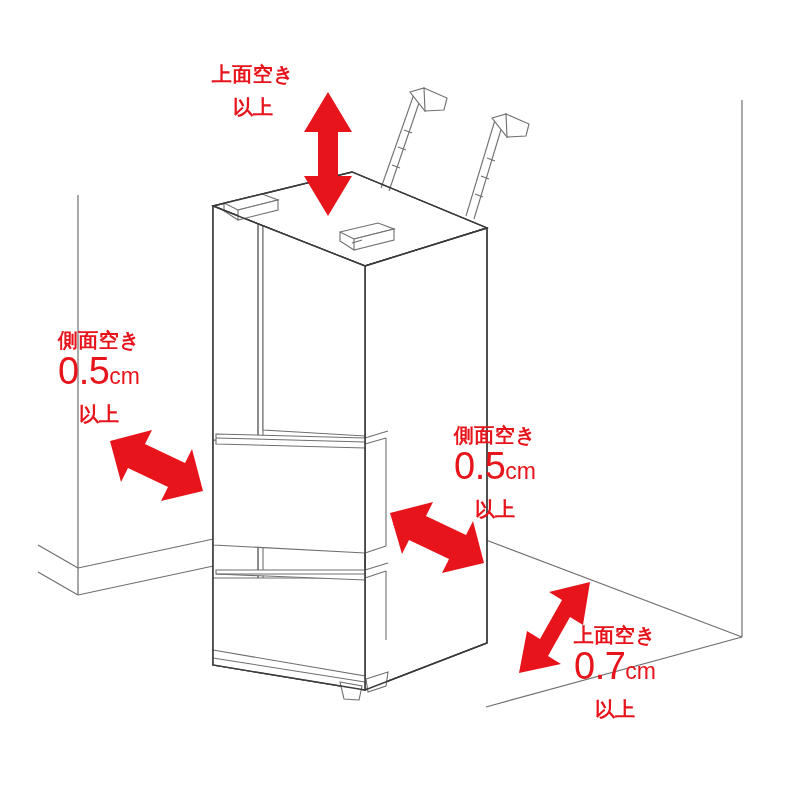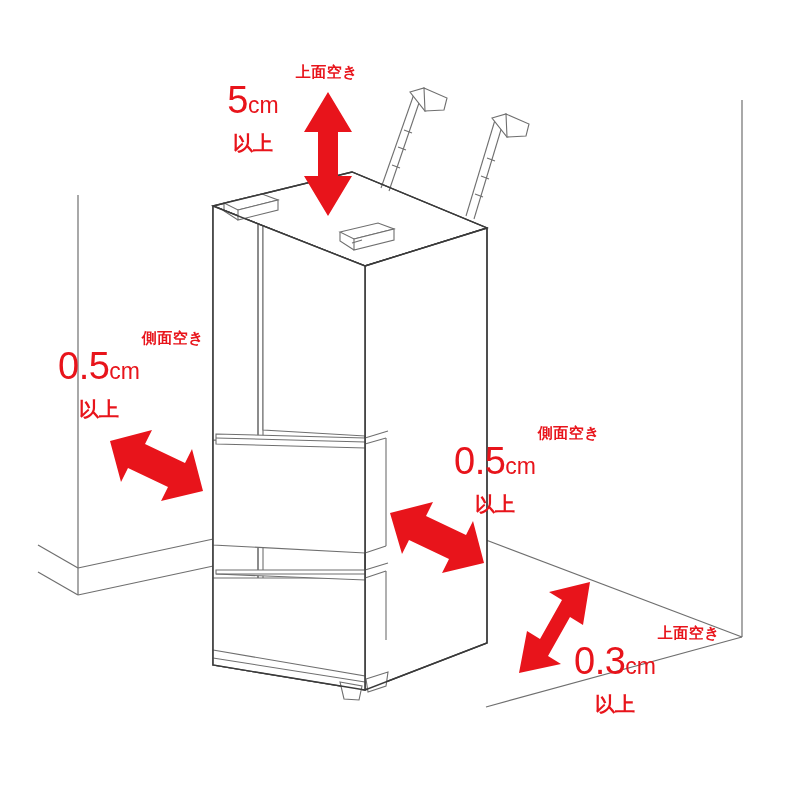--- a/index.html
+++ b/index.html
@@ -16,24 +16,23 @@
     position:absolute;
     color:#e8141b;
     text-align:center;
     line-height:1.05;
     white-space:nowrap;
     font-weight:700;
     user-select:none;
   }
   .label .l-title{
     display:block;
-    font-size:15px;
+    font-size:20px;
     letter-spacing:0.5px;
     font-weight:700;
-    text-align:right;
   }
   .label .l-value{
     display:block;
     margin-top:1px;
     font-weight:400;
   }
   .label .l-num{
     font-size:38px;
     font-weight:400;
     letter-spacing:-0.5px;
@@ -227,23 +226,20 @@
                            L548,656 L561,664
                            L519,673
                            L527,631 L540,639
                            L562,600 L549,592 Z"></path>
     </g>
   </svg>
 </div>
 
 <div class="label" id="label-top">
   <span class="l-title">上面空き</span>
-  <span class="l-value">
-    <span class="l-num">5</span><span class="l-unit">cm</span>
-  </span>
   <span class="l-suffix">以上</span>
 </div>
 
 <div class="label" id="label-left">
   <span class="l-title">側面空き</span>
   <span class="l-value">
     <span class="l-num">0.5</span><span class="l-unit">cm</span>
   </span>
   <span class="l-suffix">以上</span>
 </div>
@@ -252,16 +248,16 @@
   <span class="l-title">側面空き</span>
   <span class="l-value">
     <span class="l-num">0.5</span><span class="l-unit">cm</span>
   </span>
   <span class="l-suffix">以上</span>
 </div>
 
 <div class="label" id="label-back">
   <span class="l-title">上面空き</span>
   <span class="l-value">
-    <span class="l-num">0.3</span><span class="l-unit">cm</span>
+    <span class="l-num">0.7</span><span class="l-unit">cm</span>
   </span>
   <span class="l-suffix">以上</span>
 </div>
 
 </body></html>

